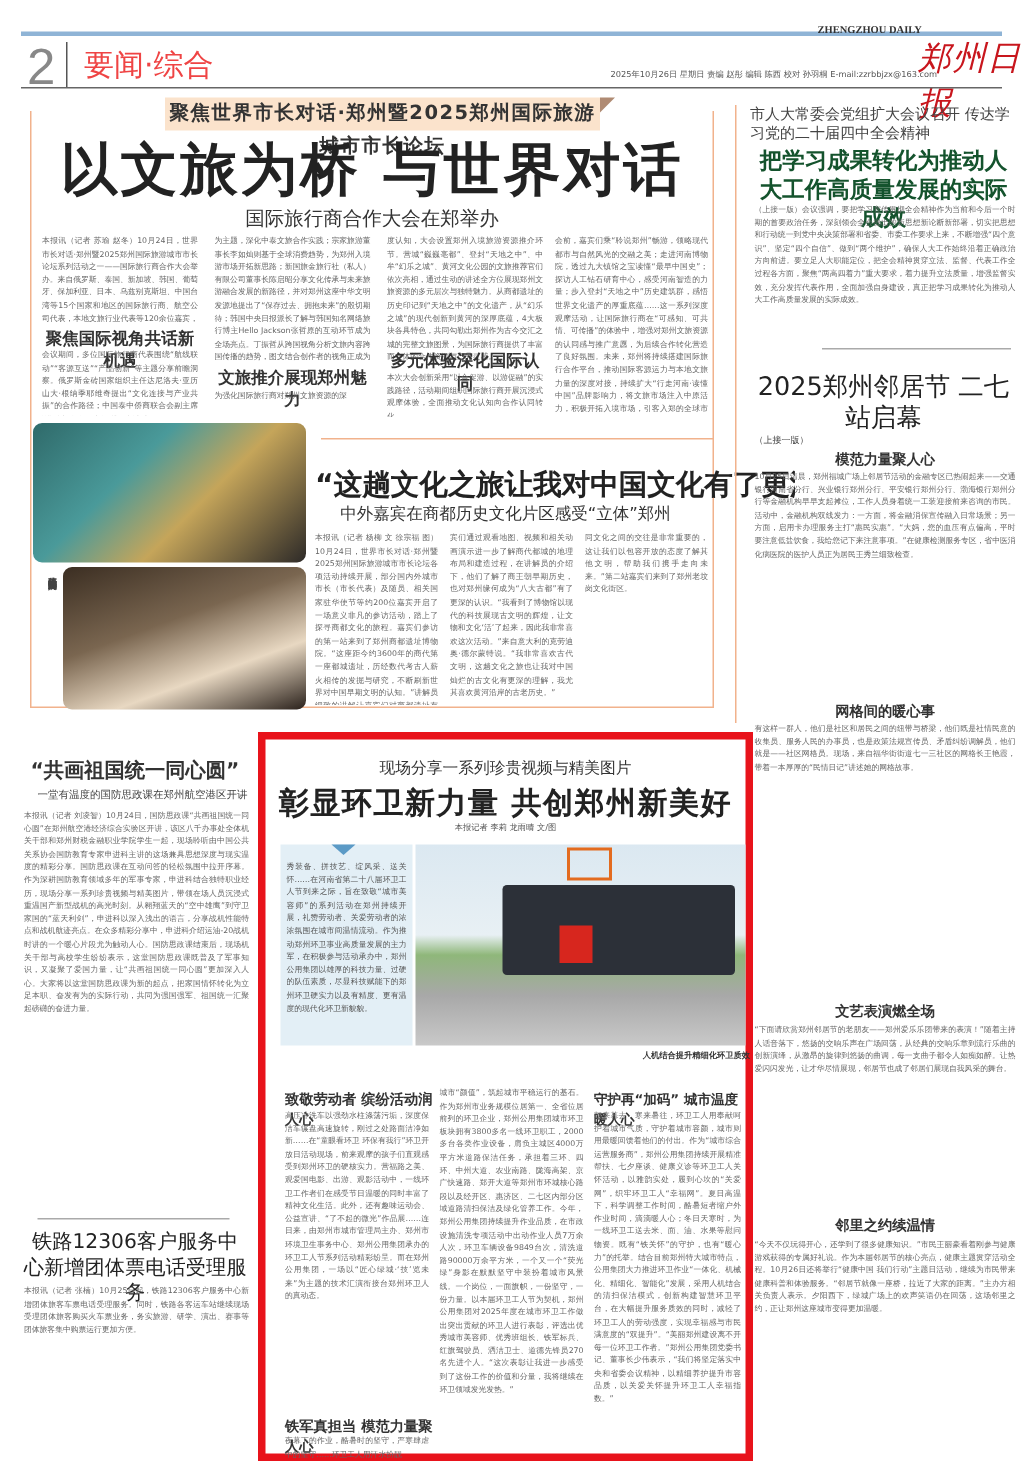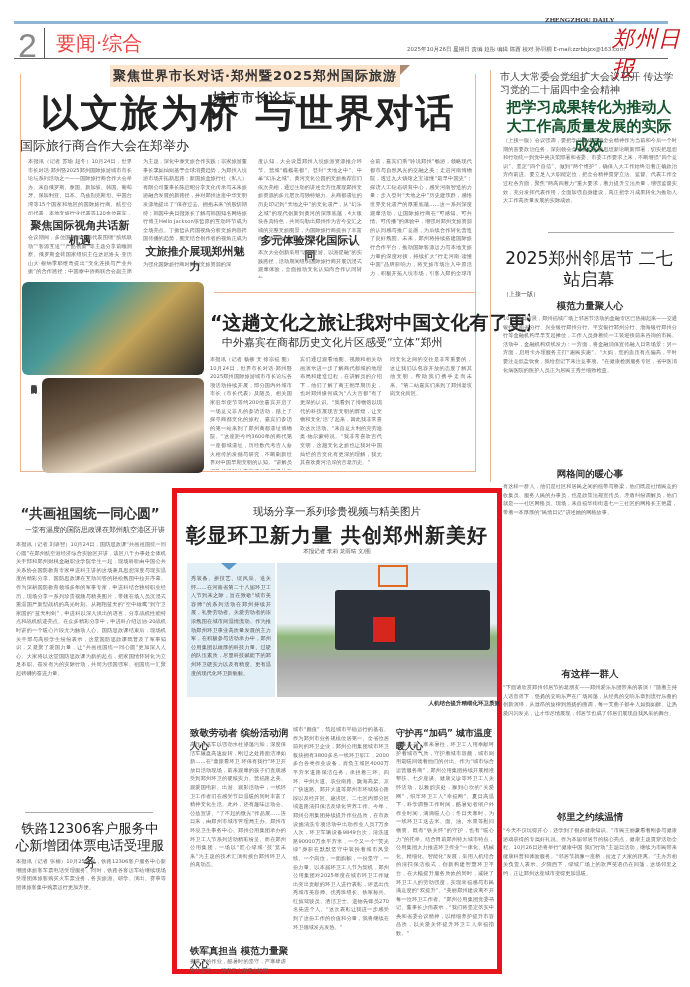--- a/index.html
+++ b/index.html
@@ -10,29 +10,29 @@
 .vsep{left:44px;top:28px;width:1px;height:30px;background:#555}
 .section{left:56px;top:30px;font-size:20px;color:#ef4444;line-height:26px}
 .mast-en{left:545px;top:16px;font-size:7px;font-family:"Liberation Serif",serif;font-weight:bold;color:#333}
 .mast-cn{left:612px;top:24px;font-size:22px;color:#c8161d;font-family:"DejaVu Serif",serif;font-style:italic;font-weight:normal;letter-spacing:1px}
 .meta{left:407px;top:46px;font-size:5.5px;color:#555;white-space:nowrap}
 .rule{left:14px;top:58px;width:654px;height:1px;background:#666}
 .box1{left:20px;top:74px;width:456px;height:398px;border:1px solid #f1b28c;border-top:none}
 .banner{left:110px;top:65px;width:290px;height:22px;background:#fbe3cc;font-size:13px;font-weight:bold;color:#333;text-align:center;line-height:22px;letter-spacing:1px}
 .banner-corner{left:400px;top:65px;width:0;height:0;border-left:10px solid #b08b73;border-bottom:10px solid transparent}
 .h1a{left:20px;top:90px;width:456px;text-align:center;font-size:38px;font-weight:bold;color:#222;letter-spacing:2px;line-height:46px}
-.sub1a{left:20px;top:137px;width:456px;font-size:13px;color:#333}
+.sub1a{left:20px;top:137px;width:456px;text-align:center;font-size:13px;color:#333}
 .col{font-size:5.2px;line-height:8.6px;color:#666;text-align:justify;overflow:hidden}
 .sh{font-size:11px;font-weight:bold;color:#333;text-align:center}
 .photo{border-radius:6px;overflow:hidden}
 .ph1{left:22px;top:282px;width:182px;height:93px;background:linear-gradient(135deg,#2f6a6a 0%,#4a9a9a 35%,#c5a55a 60%,#2d2a28 100%)}
 .ph2{left:42px;top:378px;width:162px;height:95px;background:linear-gradient(160deg,#3b2e22 0%,#7a6650 40%,#e8d8c2 70%,#2a211b 100%)}
 .vcap{left:28px;top:380px;width:10px;font-size:6px;line-height:7px;color:#444;writing-mode:vertical-rl}
 .h2a{left:210px;top:310px;width:320px;font-size:19px;font-weight:bold;color:#222;white-space:nowrap;overflow:hidden}
-.sub2a{left:222px;top:335px;width:266px;text-align:left;font-size:11px;color:#333}
+.sub2a{left:204px;top:335px;width:266px;text-align:center;font-size:11px;color:#333}
 .right-rule{left:490px;top:70px;width:1px;height:412px;background:#f1b28c}
 .rh1{left:500px;top:70px;width:178px;font-size:10px;color:#444;text-align:left;line-height:13px}
 .rh2{left:500px;top:98px;width:178px;font-size:15px;font-weight:bold;color:#14532d;text-align:center;line-height:19px}
 .rrule2{left:548px;top:232px;width:126px;height:1px;background:#aaa}
 .rh3{left:500px;top:248px;width:178px;font-size:17px;color:#222;text-align:center;line-height:21px}
 .redbox{left:172px;top:488px;width:330px;height:486px;border:5px solid #e8131b}
 .ctitle-s{left:177px;top:505px;width:320px;text-align:center;font-size:10.5px;color:#333}
 .ctitle{left:177px;top:522px;width:320px;text-align:center;font-size:20px;font-weight:bold;color:#222;letter-spacing:1px}
 .byline{left:177px;top:548px;width:320px;text-align:center;font-size:5.5px;color:#555}
 .infobox{left:187px;top:563px;width:88px;height:134px;background:#e3eff6}
@@ -88,21 +88,21 @@
 <div class="abs rh1">市人大常委会党组扩大会议召开 传达学习党的二十届四中全会精神</div>
 <div class="abs rh2">把学习成果转化为推动人大工作高质量发展的实际成效</div>
 <div class="abs col" style="left:503px;top:136px;width:174px;height:90px">（上接一版）会议强调，要把学习宣传贯彻全会精神作为当前和今后一个时期的首要政治任务，深刻领会全会提出的新思想新论断新部署，切实把思想和行动统一到党中央决策部署和省委、市委工作要求上来，不断增强“四个意识”、坚定“四个自信”、做到“两个维护”，确保人大工作始终沿着正确政治方向前进。要立足人大职能定位，把全会精神贯穿立法、监督、代表工作全过程各方面，聚焦“两高四着力”重大要求，着力提升立法质量，增强监督实效，充分发挥代表作用，全面加强自身建设，真正把学习成果转化为推动人大工作高质量发展的实际成效。</div>
 <div class="abs rrule2"></div>
 <div class="abs rh3">2025郑州邻居节 二七站启幕</div>
 <div class="abs col" style="left:503px;top:290px;width:60px;height:9px;font-size:6px;color:#444">（上接一版）</div>
 <div class="abs sh" style="left:503px;top:300px;width:174px;font-size:9.5px">模范力量聚人心</div>
 <div class="abs col" style="left:503px;top:314px;width:174px;height:153px">10月25日清晨，郑州福城广场上邻居节活动的金融专区已热闹起来——交通银行河南省分行、兴业银行郑州分行、平安银行郑州分行、渤海银行郑州分行等金融机构早早支起摊位，工作人员身着统一工装迎接前来咨询的市民。活动中，金融机构双线发力：一方面，将金融消保宣传融入日常场景；另一方面，启用卡办理服务主打“惠民实惠”。“大妈，您的血压有点偏高，平时要注意低盐饮食，我给您记下来注意事项。”在健康检测服务专区，省中医消化病医院的医护人员正为居民王秀兰细致检查。</div>
 <div class="abs sh" style="left:503px;top:468px;width:174px;font-size:9.5px">网格间的暖心事</div>
 <div class="abs col" style="left:503px;top:482px;width:174px;height:180px">有这样一群人，他们是社区和居民之间的纽带与桥梁，他们既是社情民意的收集员、服务人民的办事员，也是政策法规宣传员、矛盾纠纷调解员，他们就是——社区网格员。现场，来自福华街街道七一三社区的网格长王艳霞，带着一本厚厚的“民情日记”讲述她的网格故事。</div>
-<div class="abs sh" style="left:503px;top:668px;width:174px;font-size:9.5px">有这样一群人</div>
+<div class="abs sh" style="left:503px;top:668px;width:174px;font-size:9.5px">文艺表演燃全场</div>
 <div class="abs col" style="left:503px;top:683px;width:174px;height:125px">“下面请欣赏郑州邻居节的老朋友——郑州爱乐乐团带来的表演！”随着主持人话音落下，悠扬的交响乐声在广场回荡，从经典的交响乐章到流行乐曲的创新演绎，从激昂的旋律到悠扬的曲调，每一支曲子都令人如痴如醉。让热爱闪闪发光，让才华尽情展现，邻居节也成了邻居们展现自我风采的舞台。</div>
 <div class="abs sh" style="left:503px;top:811px;width:174px;font-size:9.5px">邻里之约续温情</div>
 <div class="abs col" style="left:503px;top:826px;width:174px;height:140px">“今天不仅玩得开心，还学到了很多健康知识。”市民王丽豪看着刚参与健康游戏获得的专属好礼说。作为本届邻居节的核心亮点，健康主题贯穿活动全程。10月26日还将举行“健康中国 我们行动”主题日活动，继续为市民带来健康科普和体验服务。“邻居节就像一座桥，拉近了大家的距离。”主办方相关负责人表示。夕阳西下，绿城广场上的欢声笑语仍在回荡，这场邻里之约，正让郑州这座城市变得更加温暖。</div>
 
 <div class="abs" style="left:15px;top:505px;width:150px;text-align:center;font-size:13.5px;font-weight:bold;color:#333">“共画祖国统一同心圆”</div>
 <div class="abs" style="left:15px;top:525px;width:150px;text-align:right;font-size:7px;color:#444">一堂有温度的国防思政课在郑州航空港区开讲</div>
 <div class="abs col" style="left:16px;top:540px;width:150px;height:256px">本报讯（记者 刘凌智）10月24日，国防思政课“共画祖国统一同心圆”在郑州航空港经济综合实验区开讲，该区八千办事处全体机关干部和郑州财税金融职业学院学生一起，现场聆听由中国公共关系协会国防教育专家申进科主讲的这场兼具思想深度与现实温度的精彩分享。国防思政课在互动问答的轻松氛围中拉开序幕。作为深耕国防教育领域多年的军事专家，申进科结合独特职业经历，现场分享一系列珍贵视频与精美图片，带领在场人员沉浸式重温国产新型战机的高光时刻。从翱翔蓝天的“空中雄鹰”到守卫家国的“蓝天利剑”，申进科以深入浅出的语言，分享战机性能特点和战机航迹亮点。在众多精彩分享中，申进科介绍运油-20战机时讲的一个暖心片段尤为触动人心。国防思政课结束后，现场机关干部与高校学生纷纷表示，这堂国防思政课既普及了军事知识，又凝聚了爱国力量，让“共画祖国统一同心圆”更加深入人心。大家将以这堂国防思政课为新的起点，把家国情怀转化为立足本职、奋发有为的实际行动，共同为强国强军、祖国统一汇聚起磅礴的奋进力量。</div>
 <div class="abs" style="left:25px;top:812px;width:128px;height:1px;background:#aaa"></div>
 <div class="abs" style="left:15px;top:820px;width:150px;text-align:center;font-size:13.5px;color:#222;line-height:17px">铁路12306客户服务中心新增团体票电话受理服务</div>
 <div class="abs col" style="left:16px;top:857px;width:150px;height:120px">本报讯（记者 张楠）10月25日起，铁路12306客户服务中心新增团体旅客车票电话受理服务。同时，铁路各客运车站继续现场受理团体旅客购买火车票业务，务实旅游、研学、演出、赛事等团体旅客集中购票运行更加方便。</div>

